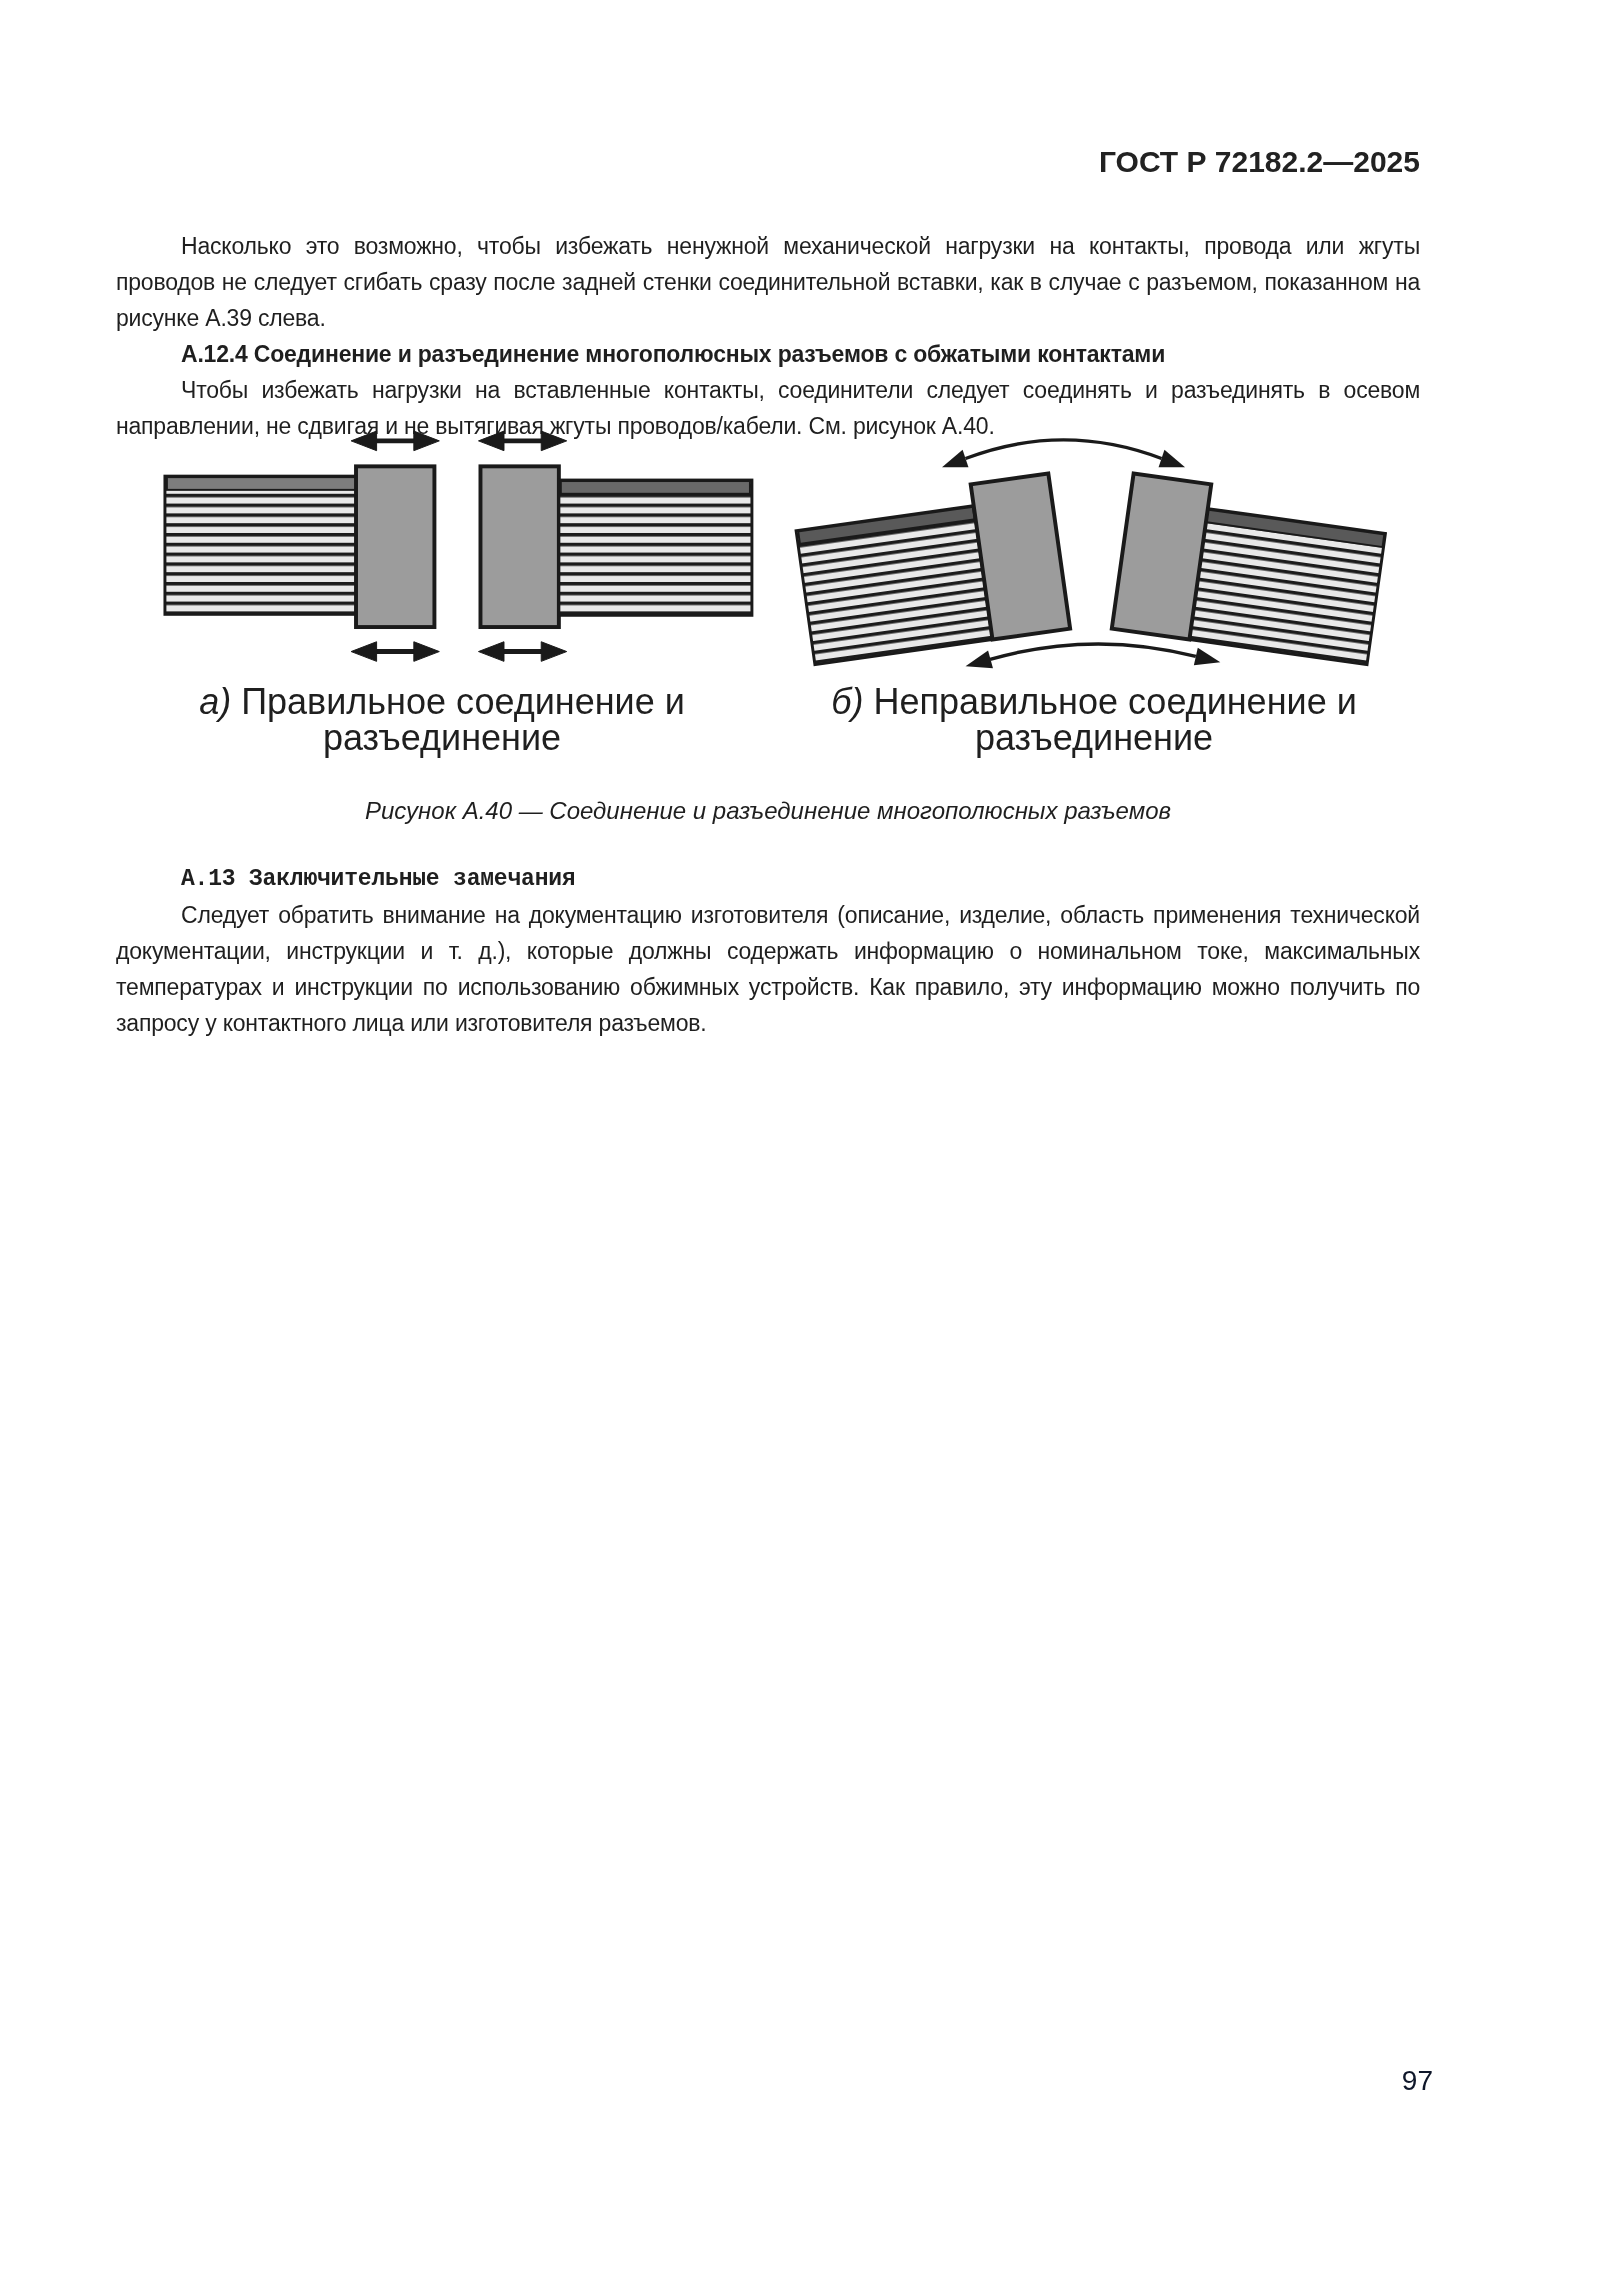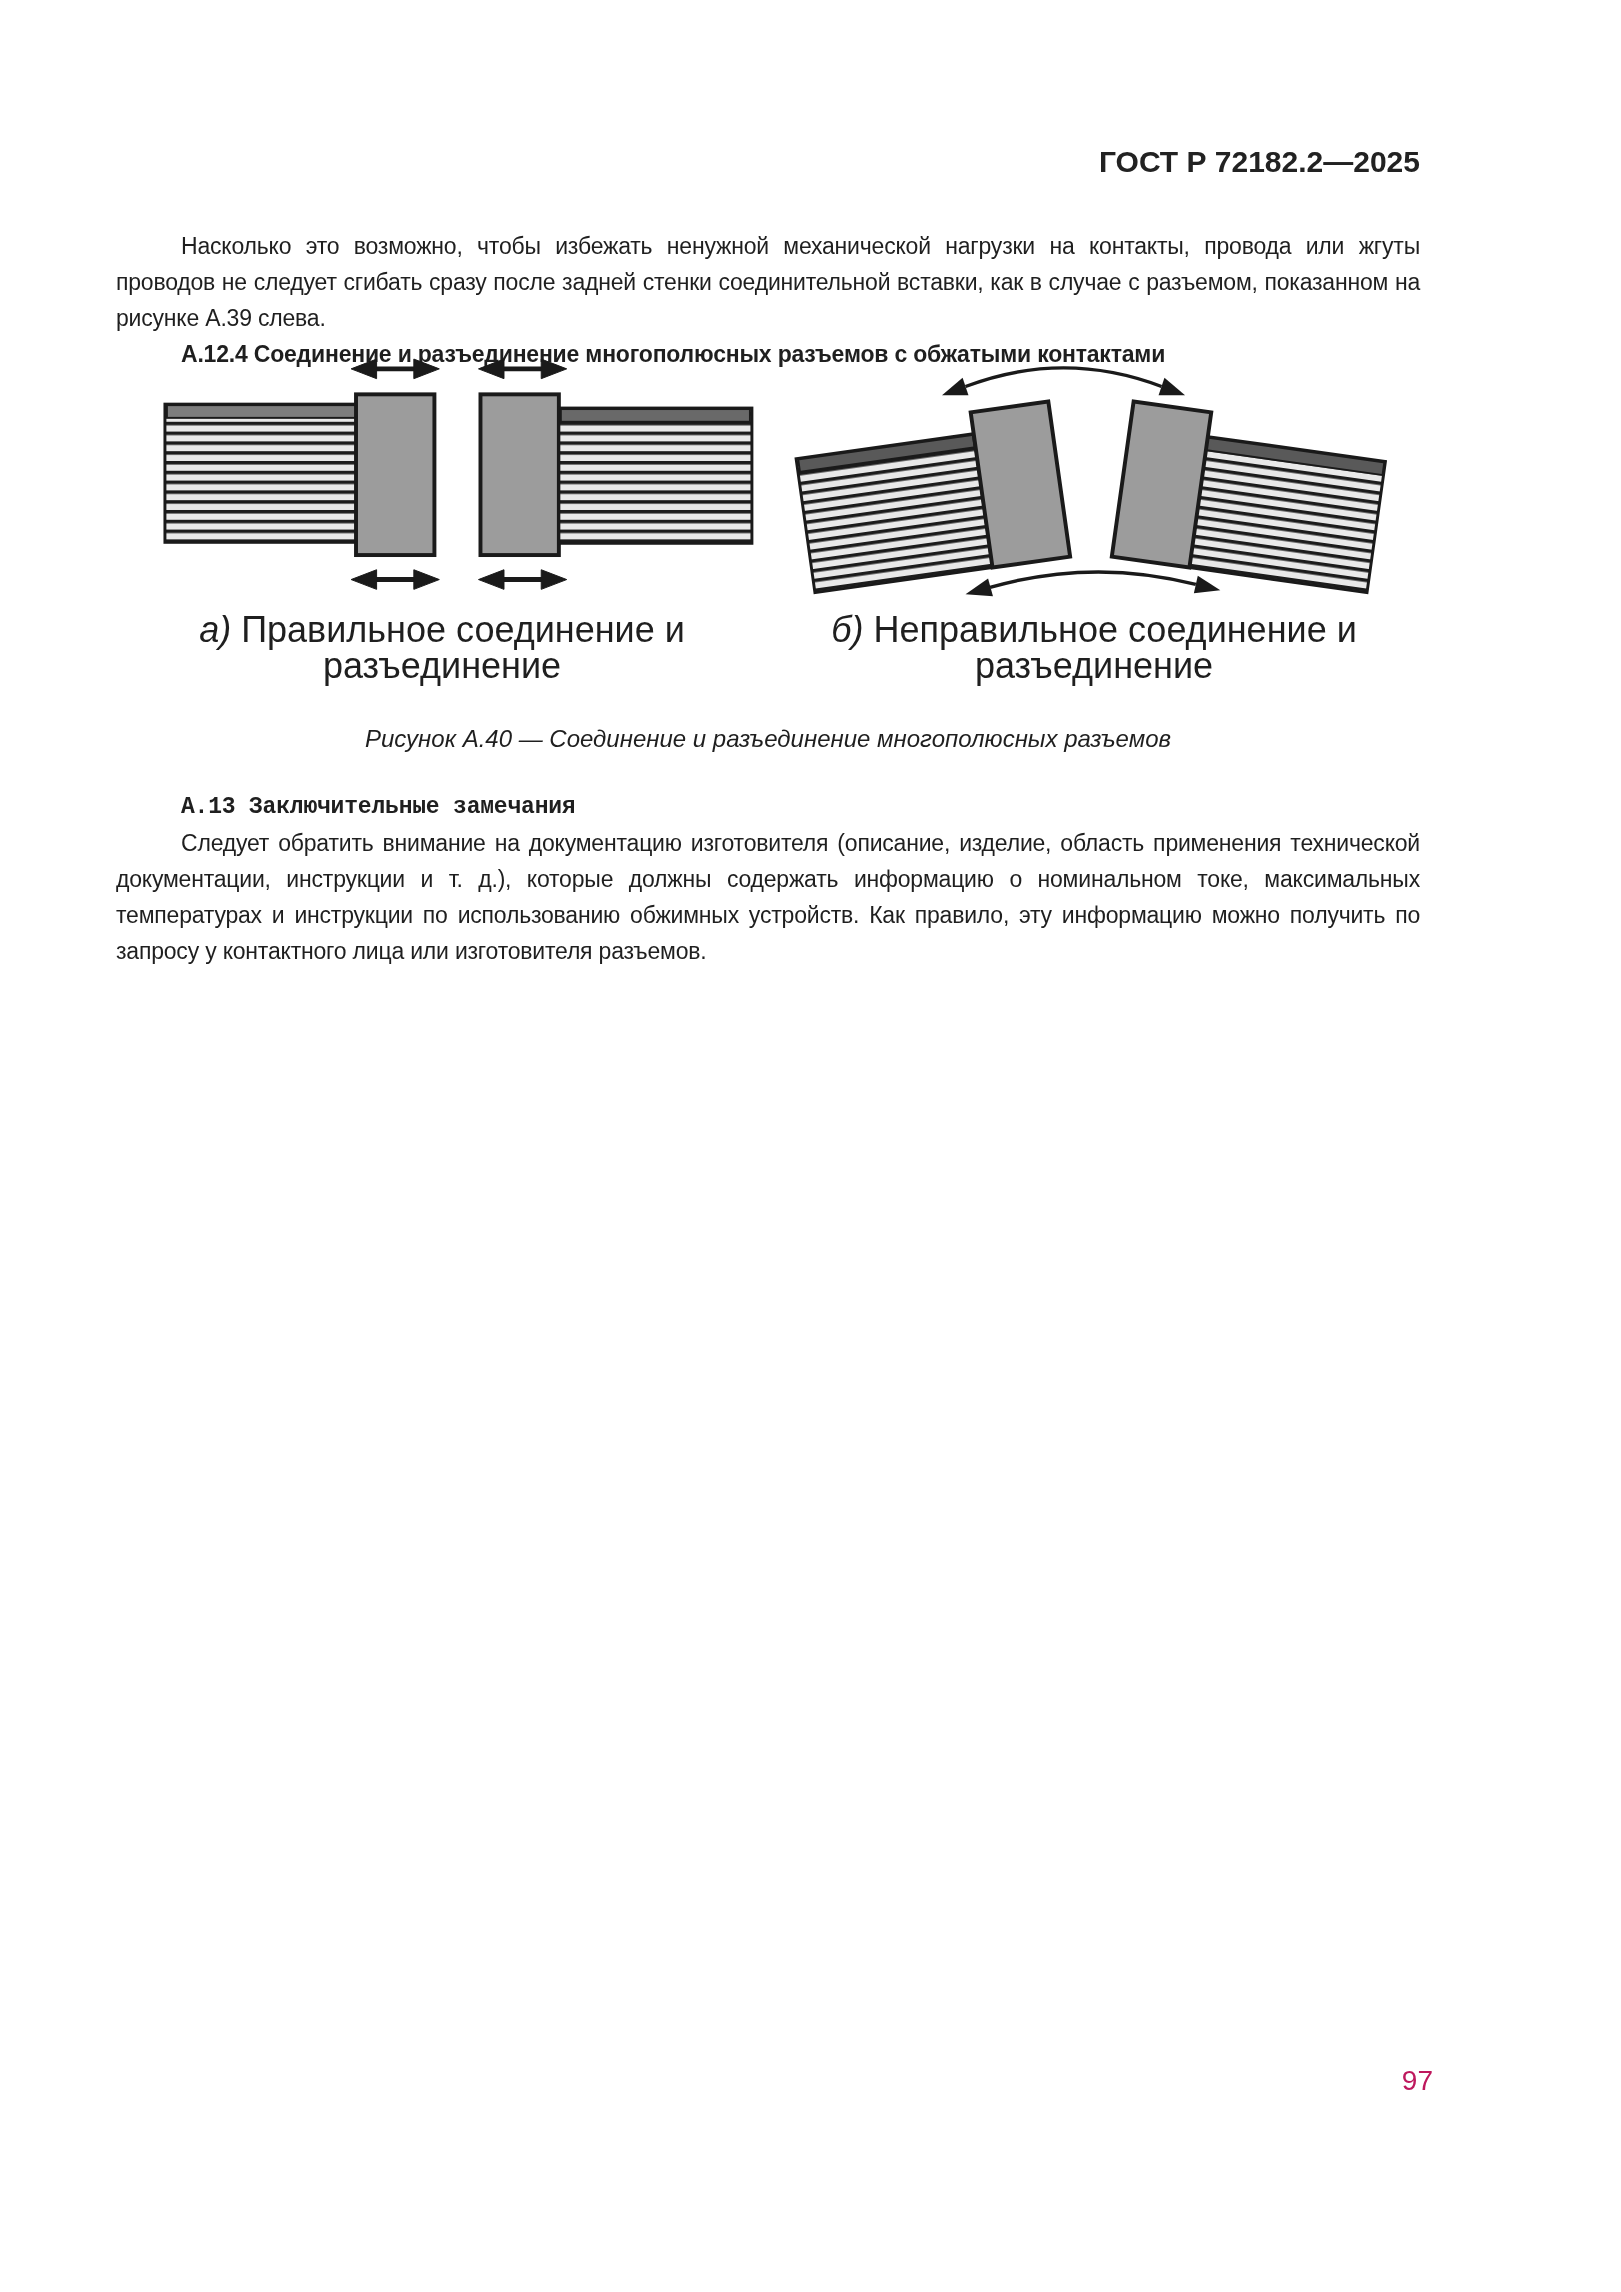--- a/index.html
+++ b/index.html
@@ -74,34 +74,35 @@
   .section-heading-a13 {
     margin-top: 32px;
     font-family: Liberation Mono, monospace;
   }
   .page-number {
     position: absolute;
     top: 2063px;
     right: 188px;
     font-size: 28px;
     line-height: 36px;
-    color: #be185d;
+    color: #0f172a;
   }
 </style>
 </head>
 <body>
 
 <div class="page">
 
   <div class="doc-header">ГОСТ Р 72182.2—2025</div>
 
   <p class="para first-para body-text">Насколько это возможно, чтобы избежать ненужной механической нагрузки на контакты, провода или жгуты проводов не следует сгибать сразу после задней стенки соединительной вставки, как в случае с разъемом, показанном на рисунке А.39 слева.</p>
 
   <p class="subheading body-text">А.12.4 Соединение и разъединение многополюсных разъемов с обжатыми контактами</p>
 
+  <p class="para body-text">Чтобы избежать нагрузки на вставленные контакты, соединители следует соединять и разъединять в осевом направлении, не сдвигая и не вытягивая жгуты проводов/кабели. См. рисунок А.40.</p>
 
   <div class="figure-wrap">
     <svg class="figure-svg" width="1318" height="255" viewBox="115 440 1345 260" xmlns="http://www.w3.org/2000/svg">
       <defs>
         <pattern id="ribbon" width="10" height="10" patternUnits="userSpaceOnUse">
           <rect x="0" y="0" width="10" height="10" fill="#e9e9e9"></rect>
           <rect x="0" y="6" width="10" height="3.6" fill="#1c1c1c"></rect>
         </pattern>
       </defs>
 

